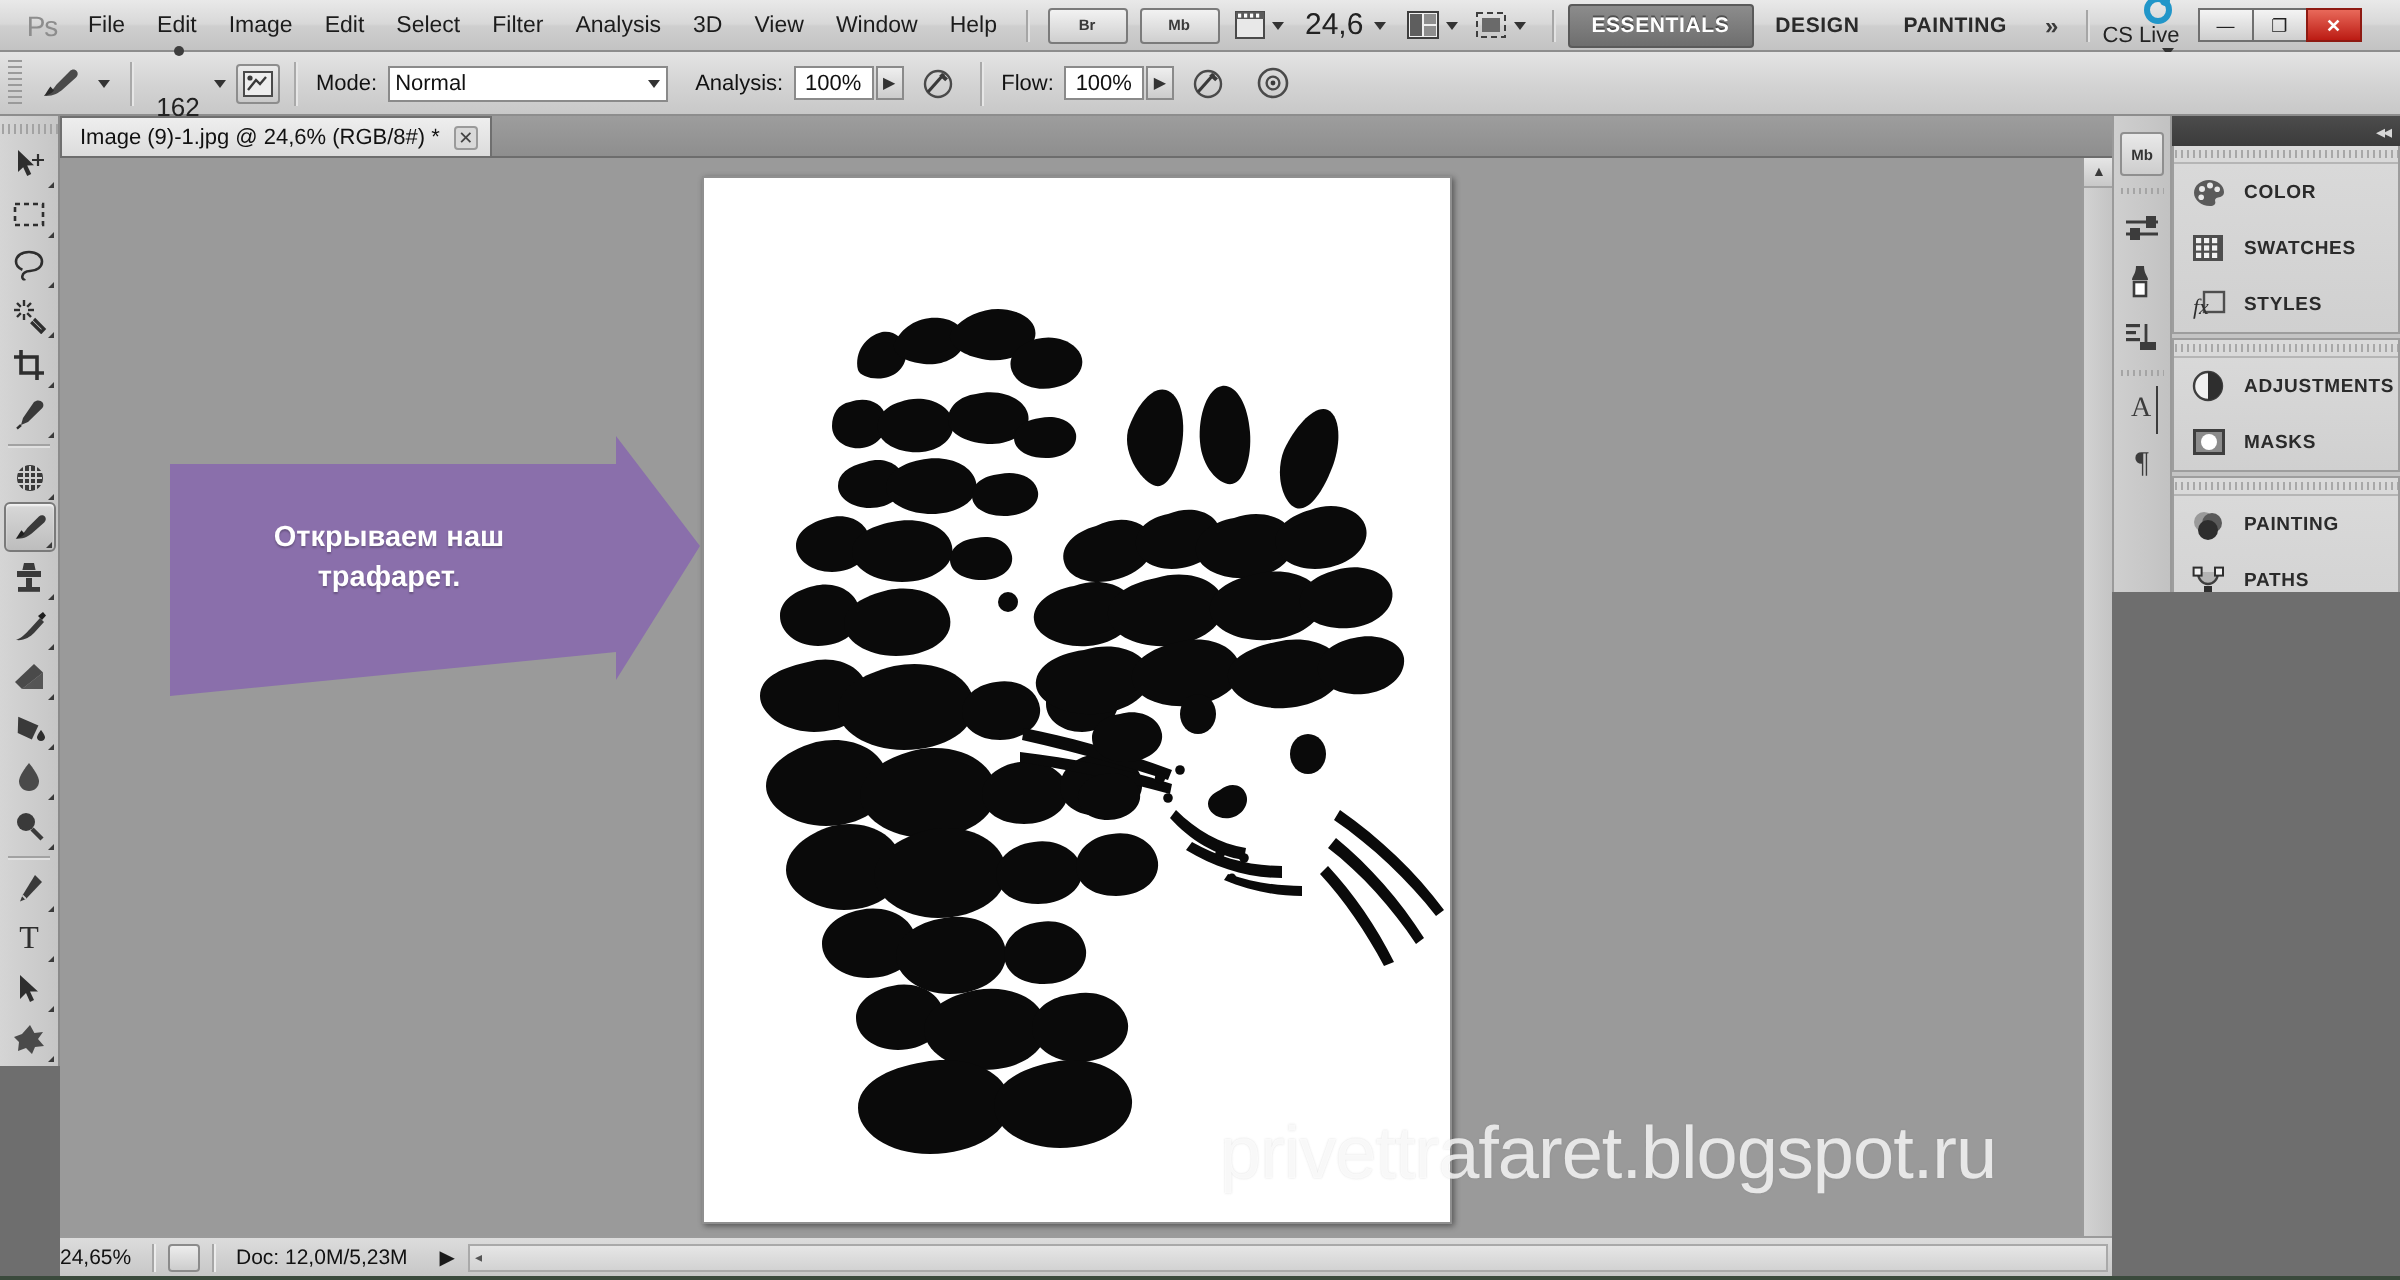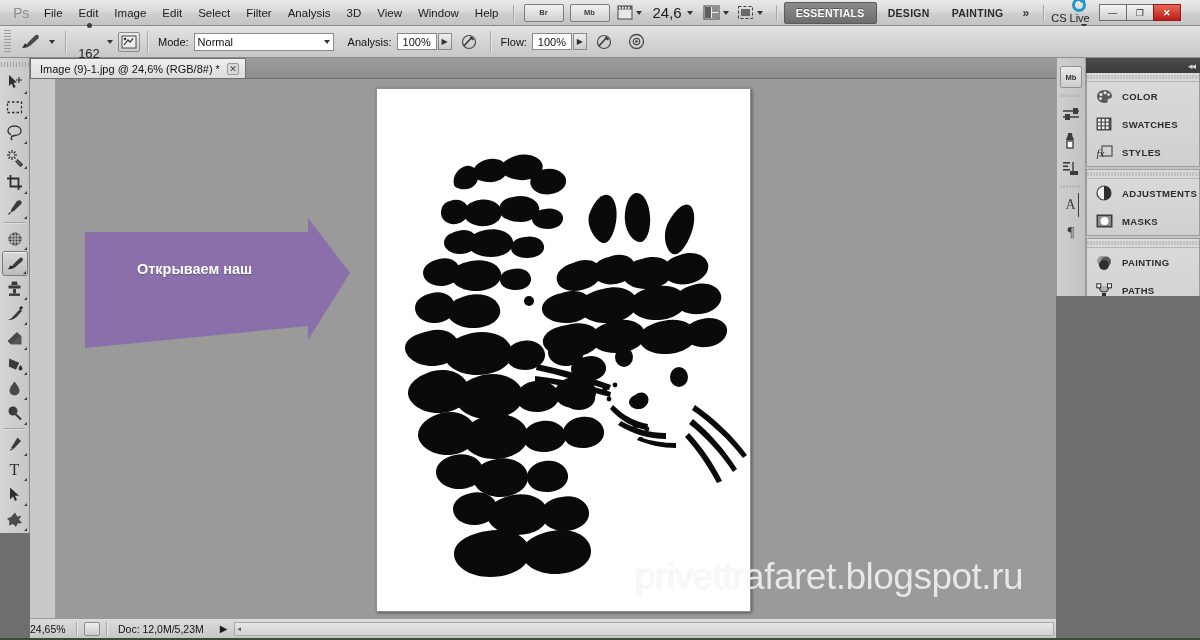--- a/index.html
+++ b/index.html
@@ -205,21 +205,20 @@
   }
   .tool-divider { height: 1px; background: #a2a2a2; margin: 2px 4px;
                   border-bottom: 1px solid #e0e0e0; }
 
   
   .workarea {
     position: absolute; left: 30px; top: 79px;
     width: 1026px; height: 539px;
     background: #9a9a9a;
     overflow: hidden;
-    margin-left: 25px;
   }
   .canvas-doc {
     position: absolute; left: 321px; top: 9px;
     width: 375px; height: 524px;
     background: #ffffff;
     box-shadow: 1px 1px 3px rgba(0,0,0,.45);
     border: 1px solid #8f8f8f;
     box-sizing: border-box;
   }
   .canvas-scroll-v {
@@ -824,20 +823,21 @@
       <div class="sb-arrow">▲</div>
     </div>
   </div>
 
   <div class="callout">
     <svg width="265" height="130" viewBox="0 0 265 130">
       <path d="M0 14 L223 14 L223 0 L265 55 L223 122 L223 108 L0 130 Z" fill="#8a6fab"></path>
     </svg>
     <div class="callout-text">
       <div>Открываем наш</div>
+      <div>трафарет.</div>
     </div>
   </div>
 
   <div class="statusbar">
     <div class="sb-zoom">24,65%</div>
     <div class="sb-divider"></div>
     <div class="sb-thumb"></div>
     <div class="sb-divider"></div>
     <div class="sb-doc">Doc: 12,0M/5,23M</div>
     <div class="sb-play">▶</div>

